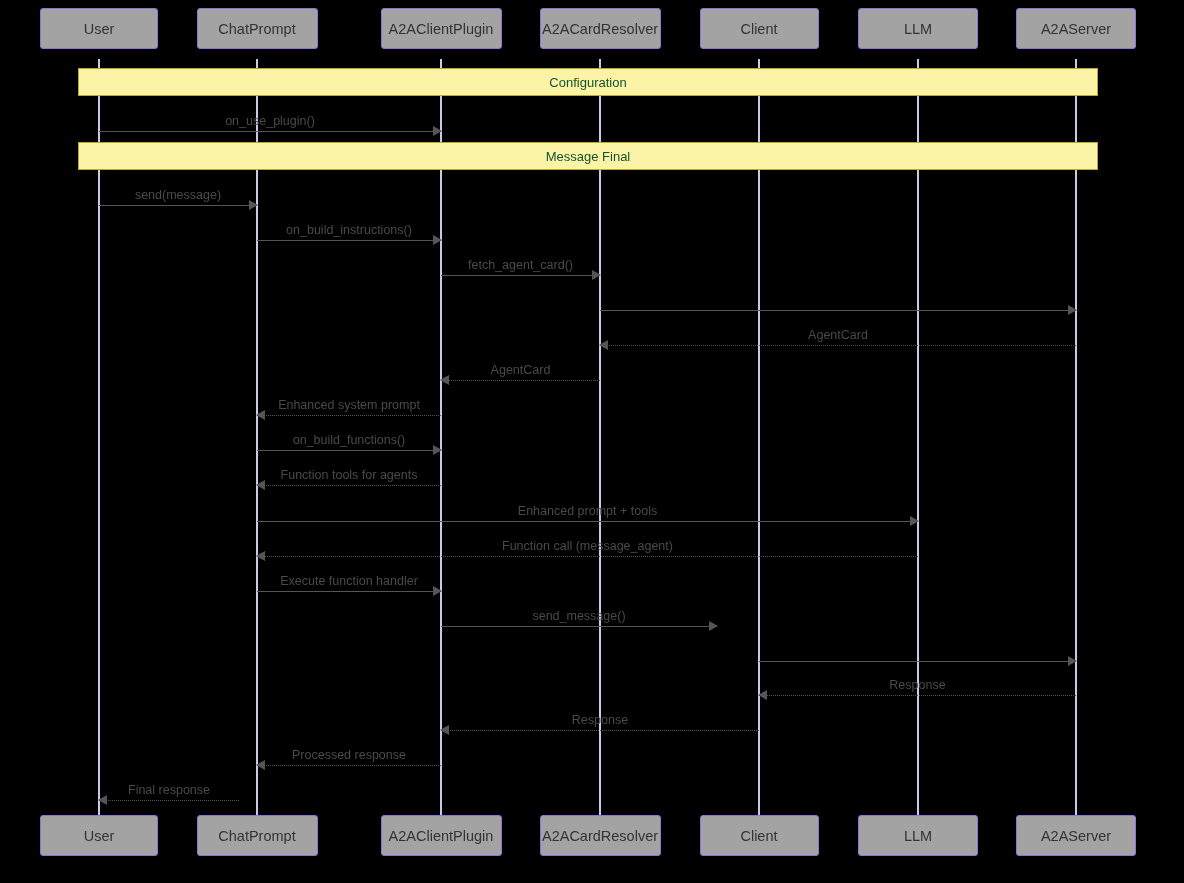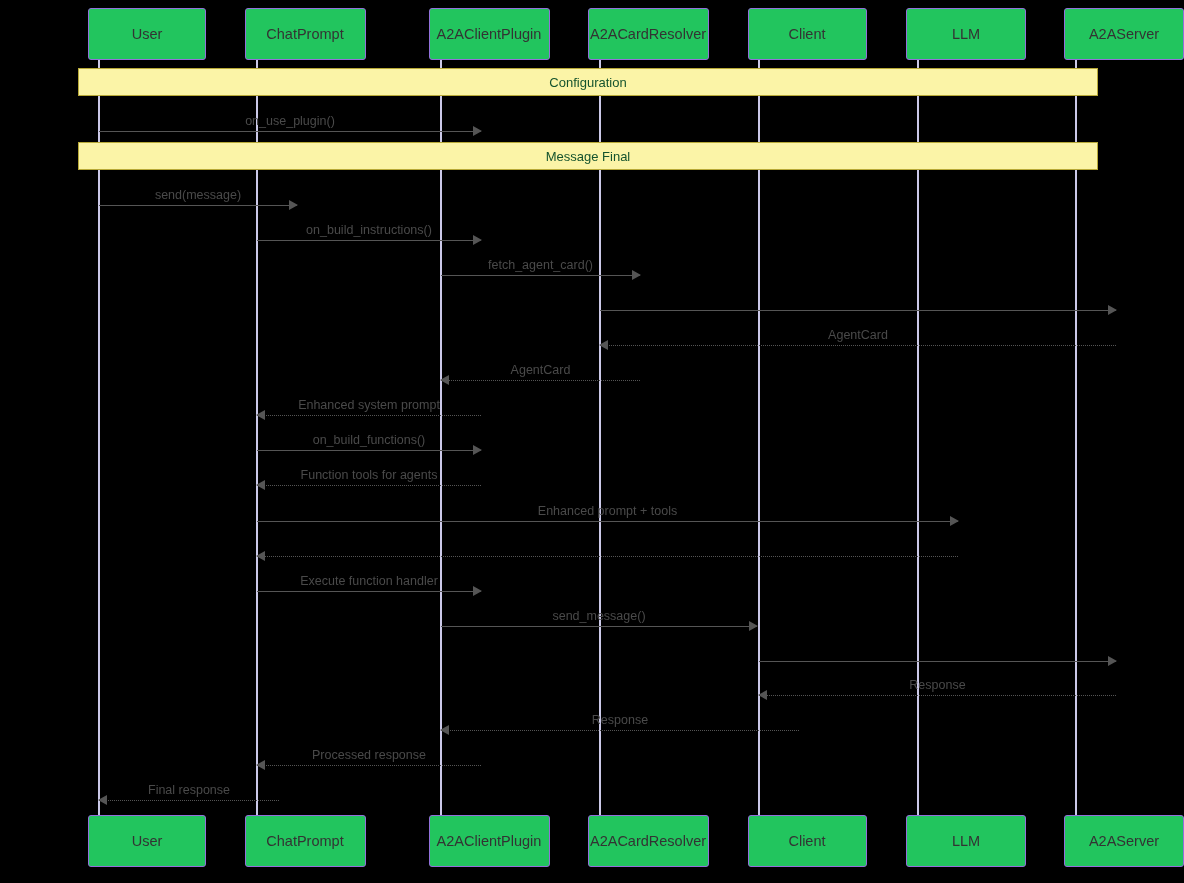--- a/index.html
+++ b/index.html
@@ -14,31 +14,30 @@
     position: relative;
     width: 1184px;
     height: 883px;
     background: #000000;
     overflow: hidden;
   }
   
   .participant {
     position: absolute;
     box-sizing: border-box;
-    background: #22c55e;
+    background: #a3a3a3;
     border: 1px solid #9370DB;
     border-radius: 3px;
     display: flex;
     align-items: center;
     justify-content: center;
     color: #333333;
     font-size: 14.5px;
     font-family: "Liberation Sans", sans-serif;
-    height: 52px;
-    margin-left: 48px;
+    height: 41px;
   }
   
   .lifeline {
     position: absolute;
     width: 2px;
     background: #CBC9E8;
     top: 59px;
     height: 757px;
   }
   
@@ -53,21 +52,20 @@
     color: #14532d;
     font-size: 13px;
     height: 28px;
     left: 78px;
     width: 1020px;
   }
   
   .msg {
     position: absolute;
     height: 18px;
-    padding-left: 40px;
   }
   .msg-line {
     position: absolute;
     left: 0;
     right: 0;
     top: 8px;
     height: 0;
     border-top: 1px solid #555555;
   }
   .msg-line.dashed {
@@ -196,20 +194,21 @@
         <div class="msg-label">Function tools for agents</div>
       </div>
       <div class="msg" style="left: 257px; width: 661px; top: 513px;">
         <div class="msg-line"></div>
         <div class="arrow-head right"></div>
         <div class="msg-label">Enhanced prompt + tools</div>
       </div>
       <div class="msg" style="left: 257px; width: 661px; top: 548px;">
         <div class="msg-line dashed"></div>
         <div class="arrow-head left"></div>
+        <div class="msg-label">Function call (message_agent)</div>
       </div>
       <div class="msg" style="left: 257px; width: 184px; top: 583px;">
         <div class="msg-line"></div>
         <div class="arrow-head right"></div>
         <div class="msg-label">Execute function handler</div>
       </div>
       <div class="msg" style="left: 441px; width: 276px; top: 618px;">
         <div class="msg-line"></div>
         <div class="arrow-head right"></div>
         <div class="msg-label">send_message()</div>

